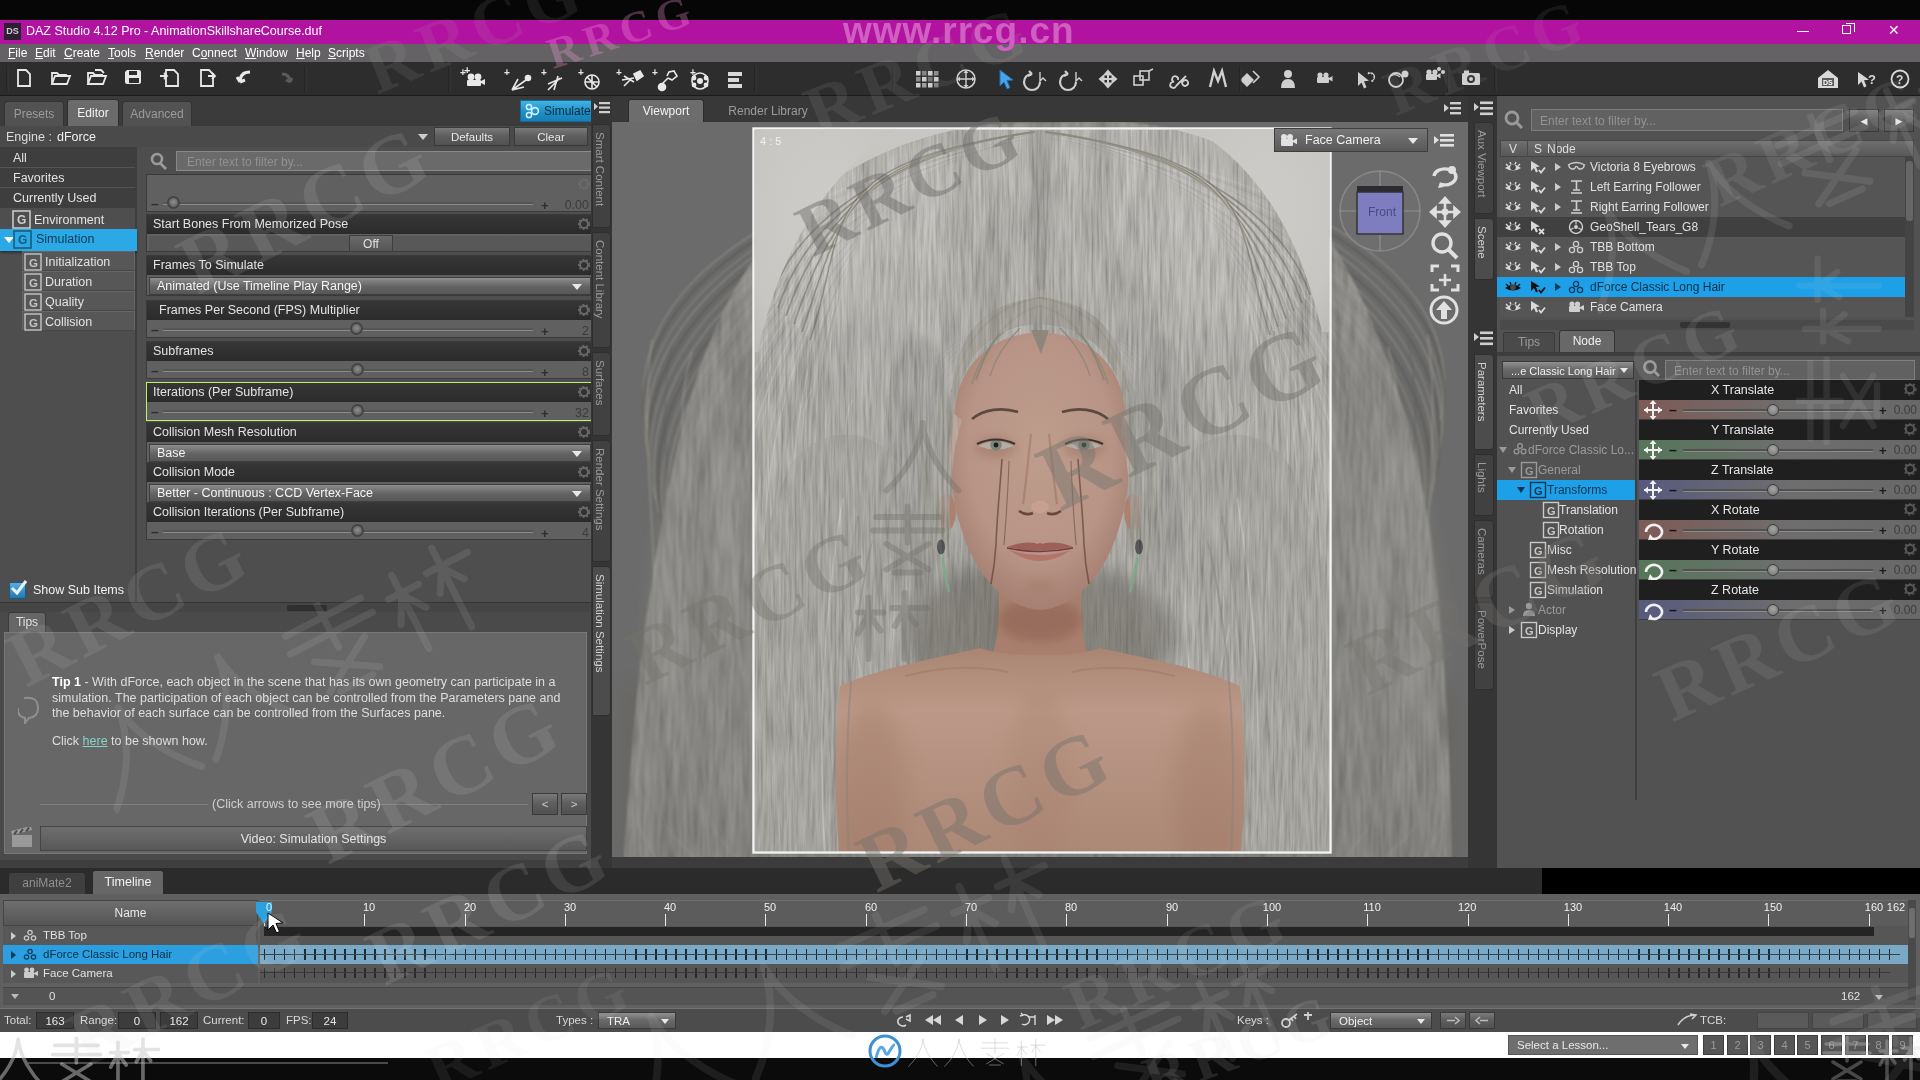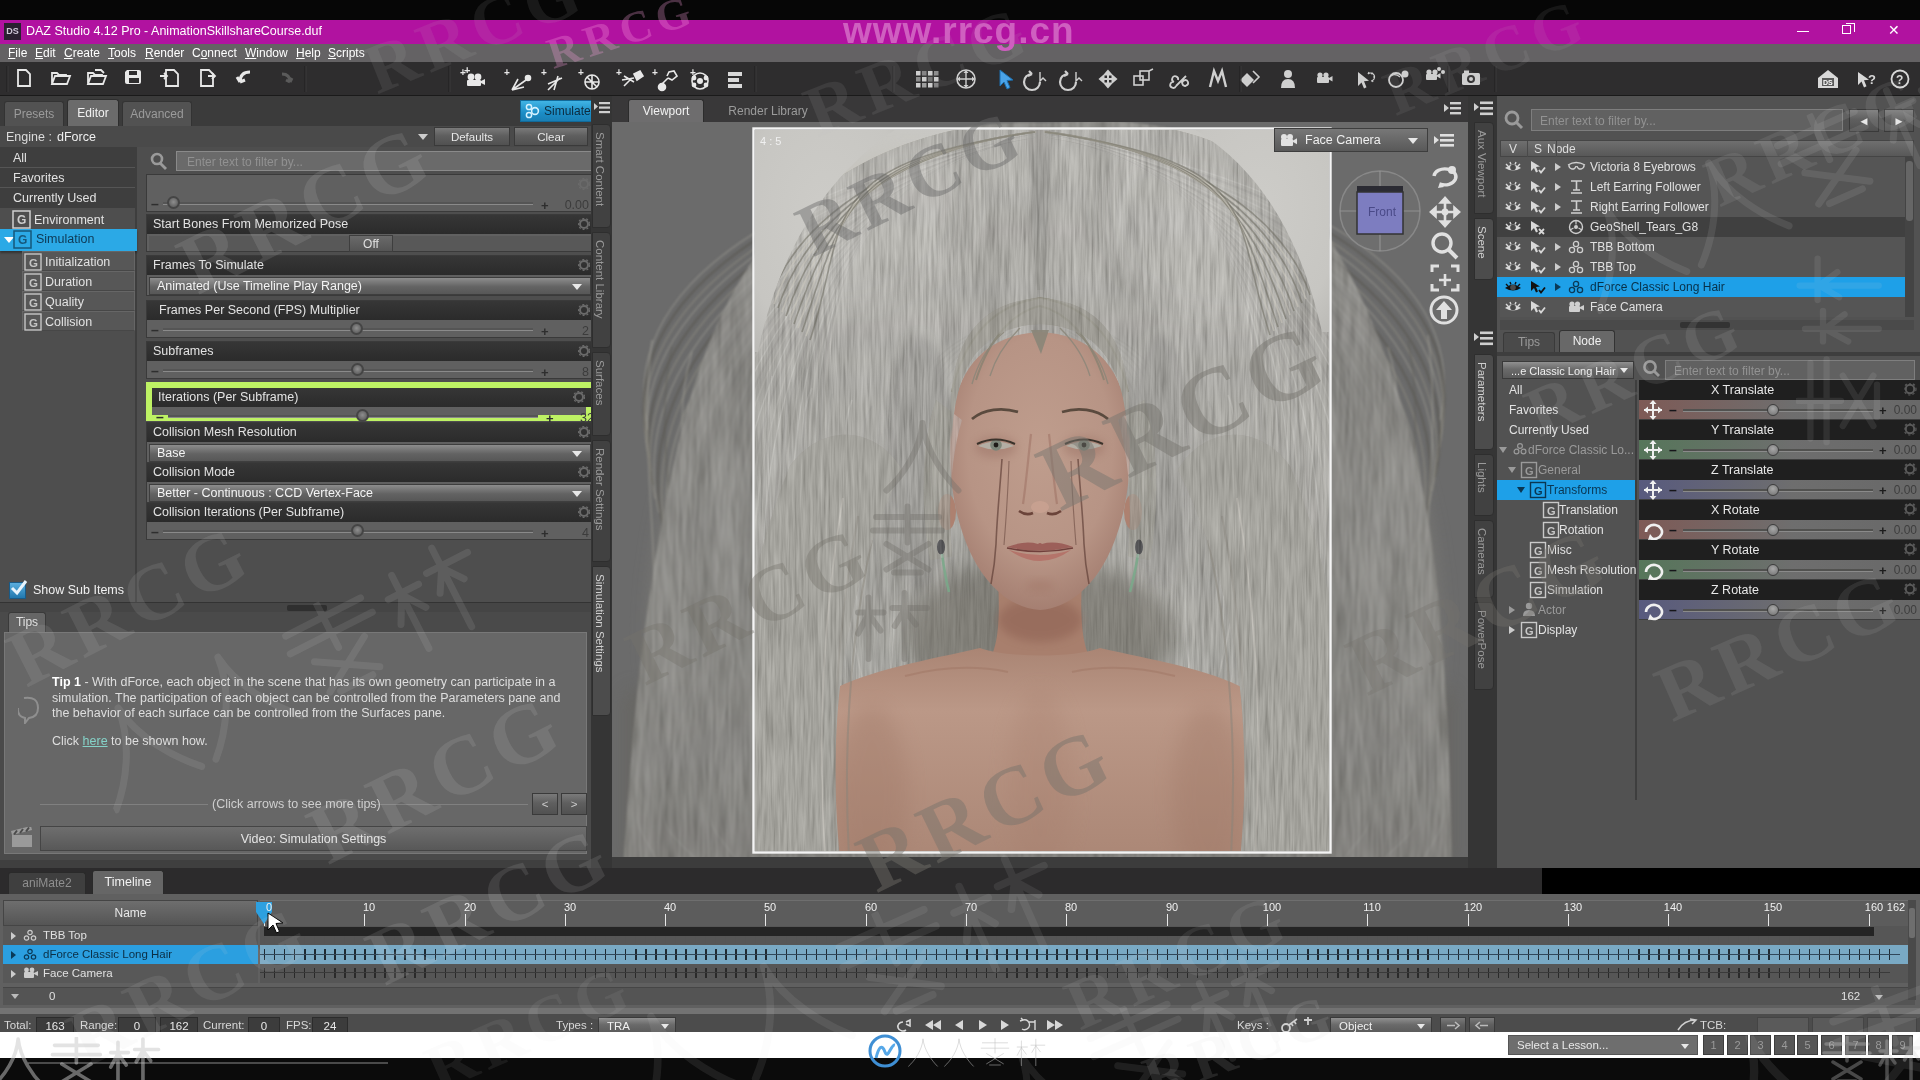--- a/index.html
+++ b/index.html
@@ -296,21 +296,21 @@
 <svg width="12" height="12" style="position:absolute;right:1px;top:3px">
         <circle cx="6" cy="6" r="4" fill="none" stroke="#6a6a6a" stroke-width="2"></circle>
         <circle cx="6" cy="6" r="5.6" fill="none" stroke="#6a6a6a" stroke-width="1.2" stroke-dasharray="2 2"></circle>
       </svg>
 <div class="a" style="left:4px;top:25px;color:#2e2e2e;font-size:14px;font-weight:bold;line-height:8px;">–</div>
 <div class="a" style="left:16px;top:27px;width:370px;height:3px;background:#555;border-bottom:1px solid #8a8a8a;"></div>
 <div class="a" style="left:204px;top:21px;width:13px;height:13px;border-radius:7px;background:radial-gradient(circle at 50% 45%,#8e8e8e,#6a6a6a 60%,#5a5a5a);border:2px solid #454545;"></div>
 <div class="a" style="left:394px;top:23px;color:#2e2e2e;font-size:13px;font-weight:bold;">+</div>
 <div class="a" style="left:408px;top:23px;width:34px;text-align:right;color:#3c3c3c;font-size:12.5px;">8</div>
 </div>
-<div class="a" style="left:146px;top:286px;width:446px;height:39px;background:#606060;border:6px solid #bef264;">
+<div class="a" style="left:146px;top:286px;width:446px;height:39px;background:#606060;border:1px solid #bef264;">
 <div class="a" style="left:0;top:0;width:444px;height:19px;background:linear-gradient(#363636,#2b2b2b);color:#e3e3e3;font-size:12.5px;line-height:19px;padding-left:6px;">Iterations (Per Subframe)</div>
 <svg width="12" height="12" style="position:absolute;right:1px;top:3px">
         <circle cx="6" cy="6" r="4" fill="none" stroke="#6a6a6a" stroke-width="2"></circle>
         <circle cx="6" cy="6" r="5.6" fill="none" stroke="#6a6a6a" stroke-width="1.2" stroke-dasharray="2 2"></circle>
       </svg>
 <div class="a" style="left:4px;top:25px;color:#2e2e2e;font-size:14px;font-weight:bold;line-height:8px;">–</div>
 <div class="a" style="left:16px;top:27px;width:370px;height:3px;background:#555;border-bottom:1px solid #8a8a8a;"></div>
 <div class="a" style="left:204px;top:21px;width:13px;height:13px;border-radius:7px;background:radial-gradient(circle at 50% 45%,#8e8e8e,#6a6a6a 60%,#5a5a5a);border:2px solid #454545;"></div>
 <div class="a" style="left:394px;top:23px;color:#2e2e2e;font-size:13px;font-weight:bold;">+</div>
 <div class="a" style="left:408px;top:23px;width:34px;text-align:right;color:#3c3c3c;font-size:12.5px;">32</div>
@@ -1167,21 +1167,21 @@
         <div class="a" style="left:696px;top:0px;width:30px;text-align:center;color:#f0f0f0;font-size:11px;z-index:6;">70</div>
         <div class="a" style="left:706px;top:13px;width:1px;height:13px;background:#e8e8e8;"></div>
         <div class="a" style="left:796px;top:0px;width:30px;text-align:center;color:#f0f0f0;font-size:11px;z-index:6;">80</div>
         <div class="a" style="left:806px;top:13px;width:1px;height:13px;background:#e8e8e8;"></div>
         <div class="a" style="left:897px;top:0px;width:30px;text-align:center;color:#f0f0f0;font-size:11px;z-index:6;">90</div>
         <div class="a" style="left:907px;top:13px;width:1px;height:13px;background:#e8e8e8;"></div>
         <div class="a" style="left:997px;top:0px;width:30px;text-align:center;color:#f0f0f0;font-size:11px;z-index:6;">100</div>
         <div class="a" style="left:1007px;top:13px;width:1px;height:13px;background:#e8e8e8;"></div>
         <div class="a" style="left:1097px;top:0px;width:30px;text-align:center;color:#f0f0f0;font-size:11px;z-index:6;">110</div>
         <div class="a" style="left:1107px;top:13px;width:1px;height:13px;background:#e8e8e8;"></div>
-        <div class="a" style="left:1198px;top:0px;width:30px;text-align:center;color:#f0f0f0;font-size:11px;z-index:6;">120</div>
+        <div class="a" style="left:1198px;top:0px;width:30px;color:#f0f0f0;font-size:11px;z-index:6;">120</div>
         <div class="a" style="left:1208px;top:13px;width:1px;height:13px;background:#e8e8e8;"></div>
         <div class="a" style="left:1298px;top:0px;width:30px;text-align:center;color:#f0f0f0;font-size:11px;z-index:6;">130</div>
         <div class="a" style="left:1308px;top:13px;width:1px;height:13px;background:#e8e8e8;"></div>
         <div class="a" style="left:1398px;top:0px;width:30px;text-align:center;color:#f0f0f0;font-size:11px;z-index:6;">140</div>
         <div class="a" style="left:1408px;top:13px;width:1px;height:13px;background:#e8e8e8;"></div>
         <div class="a" style="left:1498px;top:0px;width:30px;text-align:center;color:#f0f0f0;font-size:11px;z-index:6;">150</div>
         <div class="a" style="left:1508px;top:13px;width:1px;height:13px;background:#e8e8e8;"></div>
         <div class="a" style="left:1599px;top:0px;width:30px;text-align:center;color:#f0f0f0;font-size:11px;z-index:6;">160</div>
         <div class="a" style="left:1609px;top:13px;width:1px;height:13px;background:#e8e8e8;"></div>
         <div class="a" style="left:1621px;top:0px;width:30px;text-align:center;color:#f0f0f0;font-size:11px;">162</div>
@@ -1237,21 +1237,21 @@
       <div class="a" style="left:8px;top:6px;width:0;height:0;border-left:4.5px solid transparent;border-right:4.5px solid transparent;border-top:5.5px solid #bbb;"></div>
       <span class="a" style="left:46px;top:2px;color:#e0e0e0;font-size:11.5px;">0</span>
       <span class="a" style="left:1838px;top:2px;color:#e0e0e0;font-size:11.5px;">162</span>
       <div class="a" style="left:1872px;top:7px;width:0;height:0;border-left:4.5px solid transparent;border-right:4.5px solid transparent;border-top:5.5px solid #bbb;"></div>
     </div>
     <div class="a" style="left:1908px;top:6px;width:8px;height:100px;background:#4a4a4a;">
         <div class="a" style="left:1px;top:8px;width:6px;height:30px;background:#6e6e6e;border-radius:2px;"></div>
       </div>
   </div>
 
-  <div class="a" style="left:0;top:140px;width:1920px;height:24px;background:#4c4c4c;border-top:6px solid #737373;">
+  <div class="a" style="left:0;top:140px;width:1920px;height:24px;background:#4c4c4c;border-top:1px solid #737373;">
     <span class="a" style="left:4px;top:5px;color:#d8d8d8;font-size:11.5px;">Total:</span>
     <div class="a" style="left:36px;top:3px;width:38px;height:17px;background:#3c3c3c;border:1px solid #2c2c2c;color:#e8e8e8;font-size:11.5px;text-align:center;line-height:16px;">163</div>
     <span class="a" style="left:80px;top:5px;color:#d8d8d8;font-size:11.5px;">Range:</span>
     <div class="a" style="left:118px;top:3px;width:38px;height:17px;background:#3c3c3c;border:1px solid #2c2c2c;color:#e8e8e8;font-size:11.5px;text-align:center;line-height:16px;">0</div>
     <div class="a" style="left:160px;top:3px;width:38px;height:17px;background:#3c3c3c;border:1px solid #2c2c2c;color:#e8e8e8;font-size:11.5px;text-align:center;line-height:16px;">162</div>
     <span class="a" style="left:203px;top:5px;color:#d8d8d8;font-size:11.5px;">Current:</span>
     <div class="a" style="left:248px;top:3px;width:32px;height:17px;background:#3c3c3c;border:1px solid #2c2c2c;color:#e8e8e8;font-size:11.5px;text-align:center;line-height:16px;">0</div>
     <span class="a" style="left:286px;top:5px;color:#d8d8d8;font-size:11.5px;">FPS:</span>
     <div class="a" style="left:312px;top:3px;width:36px;height:17px;background:#3c3c3c;border:1px solid #2c2c2c;color:#e8e8e8;font-size:11.5px;text-align:center;line-height:16px;">24</div>
     <span class="a" style="left:556px;top:5px;color:#d8d8d8;font-size:11.5px;">Types :</span>

